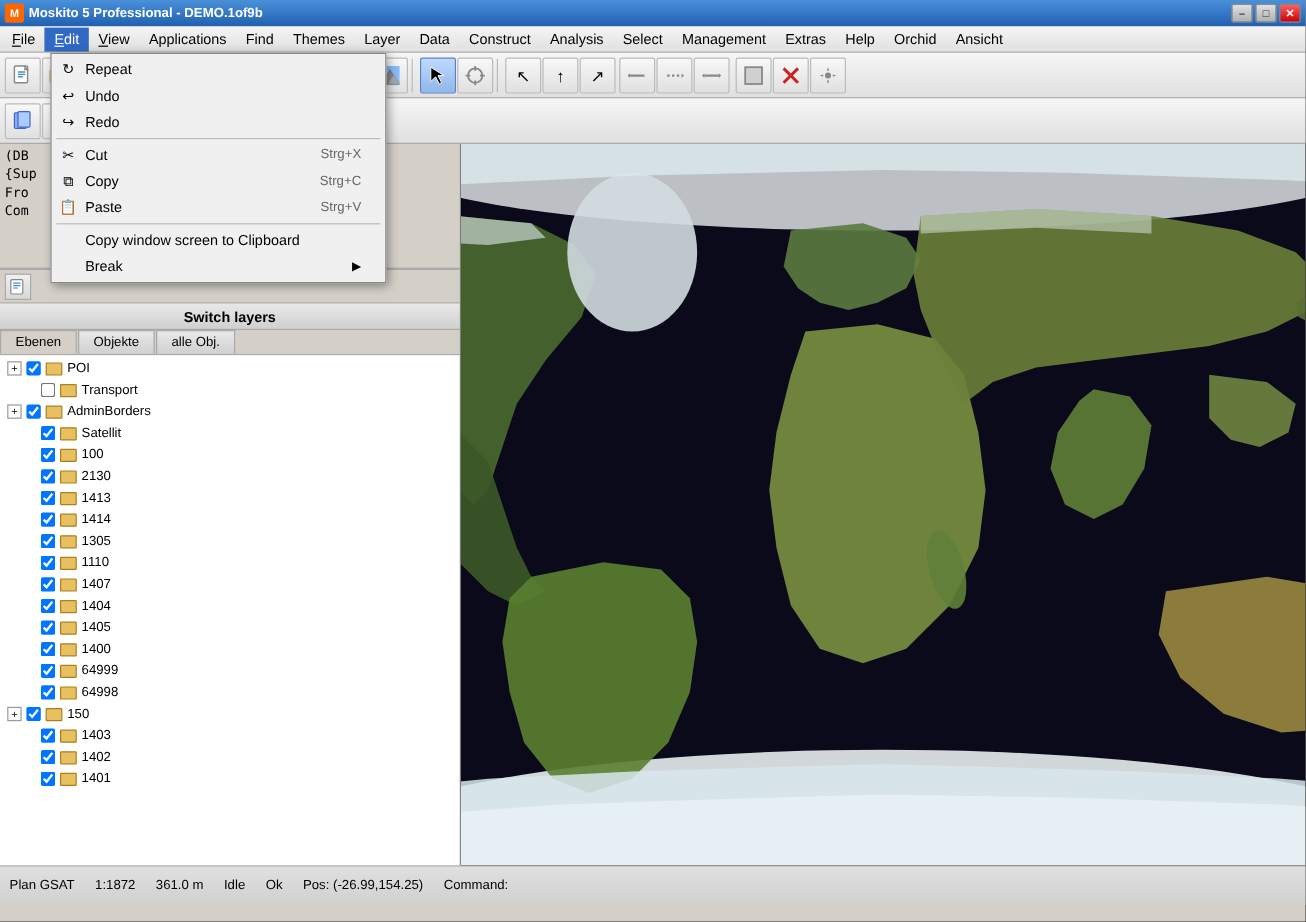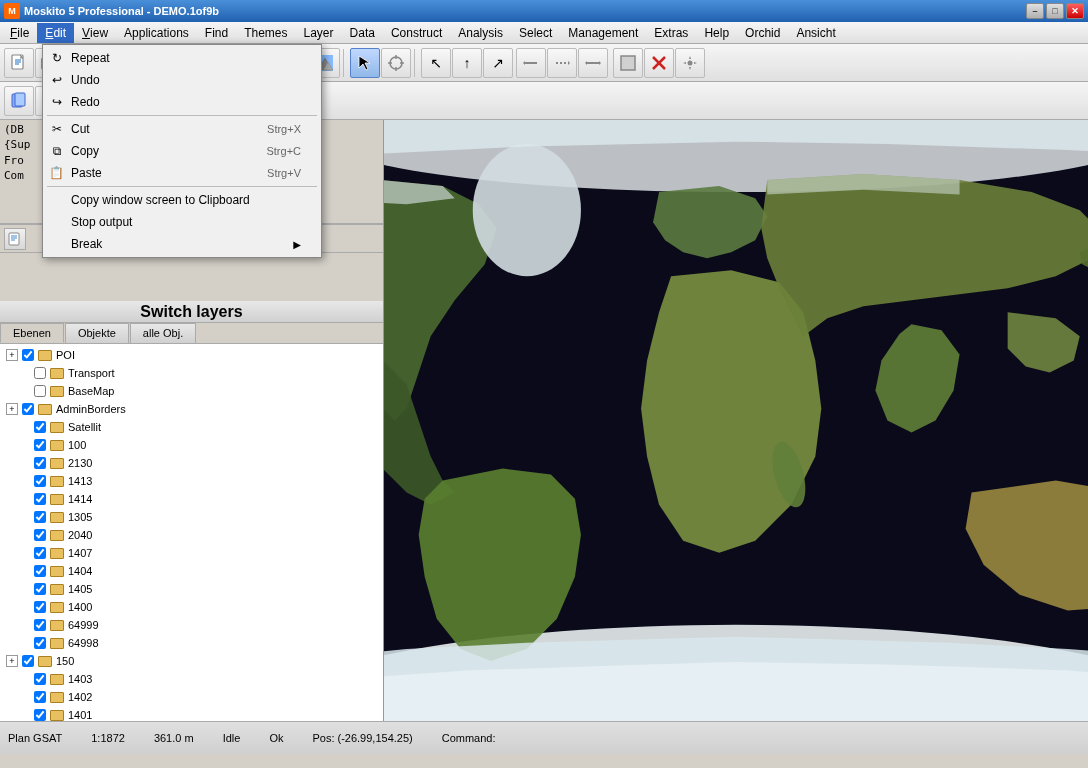--- a/index.html
+++ b/index.html
@@ -100,23 +100,22 @@
     }
     .console-text { font-family: monospace; font-size: 11px; color: #000; line-height: 1.4; }
     
     .switch-layers-bar {
       background: linear-gradient(to bottom, #e8e8e8, #d0d0d0);
       height: 22px;
       display: flex;
       align-items: center;
       justify-content: center;
       border-bottom: 1px solid #aaa;
-      font-size: 16px;
+      font-size: 12px;
       font-weight: bold;
-      margin-top: 48px;
     }
     
     .layer-tabs {
       display: flex;
       background: #d4d0c8;
       border-bottom: 1px solid #aaa;
       text-align: right;
     }
     .layer-tab {
       padding: 3px 12px;
@@ -200,21 +199,21 @@
     
     
     .status-bar {
       height: 22px;
       background: linear-gradient(to bottom, #e0e0e0, #d0d0d0);
       border-top: 1px solid #aaa;
       display: flex;
       align-items: center;
       padding: 16px 8px;
       font-size: 11px;
-      gap: 12px;
+      gap: 0;
     }
     .status-seg {
       padding: 0 8px;
       border-right: 1px solid #aaa;
       height: 100%;
       display: flex;
       align-items: center;
     }
     .status-seg:first-child { padding-left: 0; }
     
@@ -531,26 +530,20 @@
         <span class="layer-name">POI</span>
       </div>
 
       <div class="layer-item indent1">
         <div class="layer-expand spacer"></div>
         <input type="checkbox" class="layer-checkbox" style="">
         <div class="layer-folder-icon"></div>
         <span class="layer-name">Transport</span>
       </div>
 
-      <div class="layer-item indent1">
-        <div class="layer-expand spacer"></div>
-        <input type="checkbox" class="layer-checkbox" style="">
-        <div class="layer-folder-icon"></div>
-        <span class="layer-name">BaseMap</span>
-      </div>
 
       <div class="layer-item">
         <div class="layer-expand">+</div>
         <input type="checkbox" class="layer-checkbox" checked="" style="">
         <div class="layer-folder-icon"></div>
         <span class="layer-name">AdminBorders</span>
       </div>
 
       <div class="layer-item indent1">
         <div class="layer-expand spacer"></div>
@@ -593,21 +586,21 @@
         <input type="checkbox" class="layer-checkbox" checked="" style="">
         <div class="layer-folder-icon"></div>
         <span class="layer-name">1305</span>
       </div>
 
 
       <div class="layer-item indent1">
         <div class="layer-expand spacer"></div>
         <input type="checkbox" class="layer-checkbox" checked="" style="">
         <div class="layer-folder-icon"></div>
-        <span class="layer-name">2040</span>
+        <span class="layer-name">1110</span>
       </div>
 
       <div class="layer-item indent1">
         <div class="layer-expand spacer"></div>
         <input type="checkbox" class="layer-checkbox" checked="" style="">
         <div class="layer-folder-icon"></div>
         <span class="layer-name">1407</span>
       </div>
 
       <div class="layer-item indent1">
@@ -750,24 +743,20 @@
     <span>Paste</span>
     <span class="shortcut">Strg+V</span>
   </div>
   <div class="dropdown-sep"></div>
   <div class="dropdown-item">
     <span class="item-icon"></span>
     <span>Copy window screen to Clipboard</span>
   </div>
   <div class="dropdown-item">
     <span class="item-icon"></span>
-    <span>Stop output</span>
-  </div>
-  <div class="dropdown-item">
-    <span class="item-icon"></span>
     <span>Break</span>
     <span class="arrow">▶</span>
   </div>
 </div>
 
 <div class="status-bar">
   <div class="status-seg">
     <span>Plan GSAT</span>
   </div>
   <div class="status-seg">

